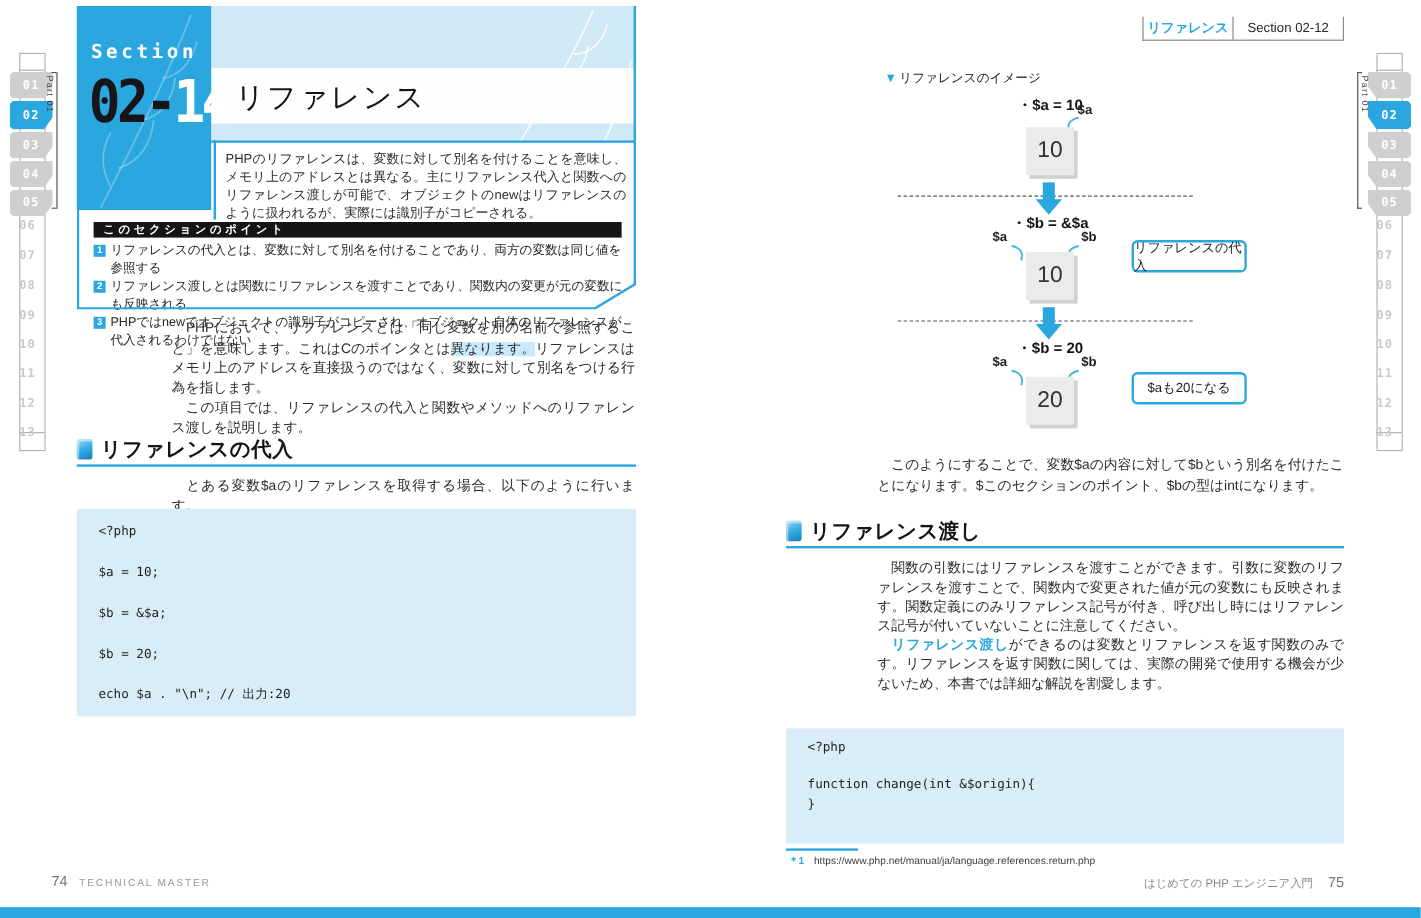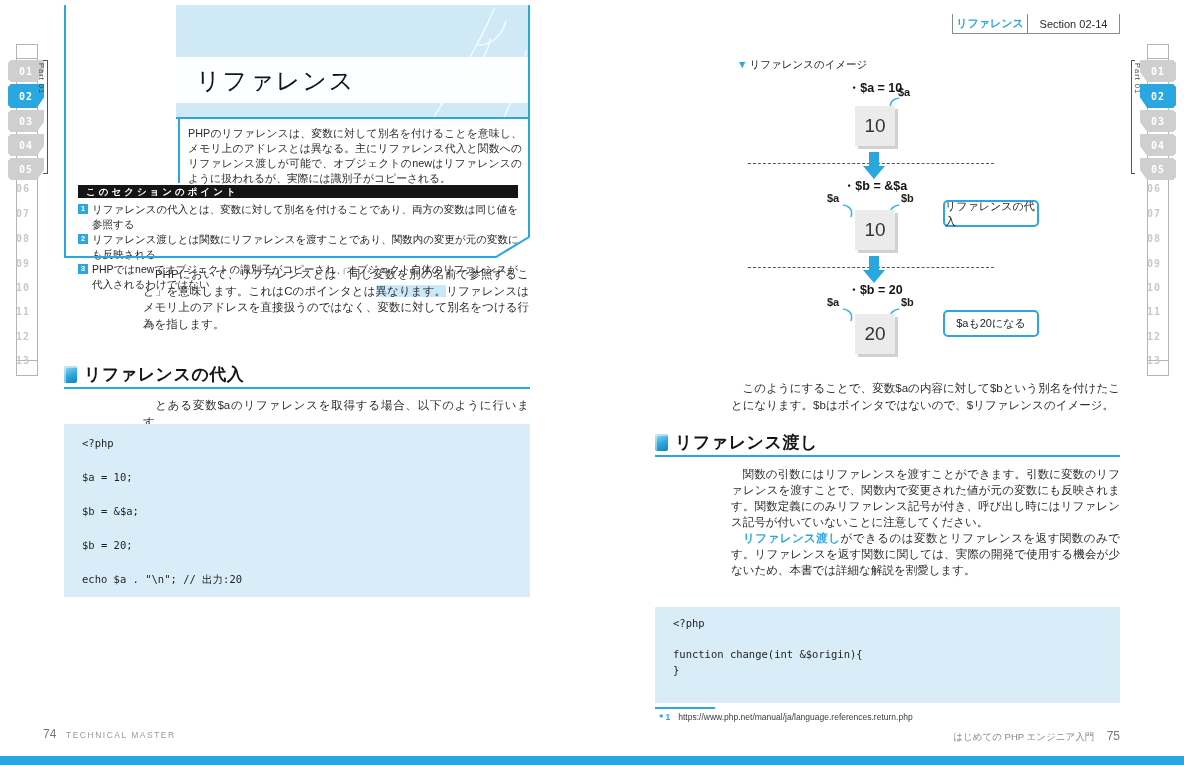--- a/index.html
+++ b/index.html
@@ -158,20 +158,35 @@
     <svg class="abs" style="left:330px;top:0;" width="136" height="114" viewBox="0 0 136 114">
       <g fill="none" stroke="rgba(255,255,255,0.8)" stroke-width="1.5" stroke-linecap="round">
         <path d="M40 112 C60 80 85 40 100 4"></path>
         <path d="M55 88 C70 84 80 70 82 54"></path>
         <path d="M70 64 C84 62 94 50 96 34"></path>
         <path d="M48 100 C40 88 40 76 46 64"></path>
         <path d="M85 40 C98 40 108 30 112 16"></path>
         <path d="M110 112 C120 92 128 70 132 46"></path>
       </g>
     </svg>
+    <div class="abs sq" style="left:0;top:0;width:112px;height:170px;">
+      <svg class="abs" style="left:0;top:0;" width="112" height="170" viewBox="0 0 112 170">
+        <g fill="none" stroke="rgba(255,255,255,0.28)" stroke-width="1.5" stroke-linecap="round">
+          <path d="M20 168 C45 120 75 60 95 8"></path>
+          <path d="M35 135 C52 130 62 115 64 96"></path>
+          <path d="M55 95 C70 92 80 78 82 60"></path>
+          <path d="M28 150 C20 135 20 120 28 106"></path>
+          <path d="M72 60 C86 58 96 46 100 30"></path>
+        </g>
+      </svg>
+      <div class="abs sec-label" style="left:0;top:28px;width:112px;">Section</div>
+      <div class="abs sec-num" style="left:10px;top:52px;">
+        <span class="pre">02-</span><span class="suf">14</span>
+      </div>
+    </div>
     <div class="abs sec-title" style="left:132px;top:60px;">リファレンス</div>
     <div class="abs" style="left:112px;top:112px;width:354px;height:2px;background:#2BA7E0;"></div>
     <div class="abs" style="left:114px;top:112px;width:2px;height:66px;background:#2BA7E0;"></div>
     <div class="abs lead" style="left:124px;top:121px;width:334px;">PHPのリファレンスは、変数に対して別名を付けることを意味し、メモリ上のアドレスとは異なる。主にリファレンス代入と関数へのリファレンス渡しが可能で、オブジェクトのnewはリファレンスのように扱われるが、実際には識別子がコピーされる。</div>
     <div class="abs ptbar" style="left:14px;top:180px;width:440px;height:13px;">このセクションのポイント</div>
     <div class="abs" style="left:14px;top:197px;width:446px;">
       <div class="point">
         <span class="pnum">1</span>
         <span>リファレンスの代入とは、変数に対して別名を付けることであり、両方の変数は同じ値を参照する</span>
       </div>
@@ -186,20 +201,21 @@
     </div>
     <svg class="abs" style="left:0;top:0;" width="466" height="253" viewBox="0 0 466 253">
       <path d="M1,0 L1,252 L432,252 L465,232 L465,0" fill="none" stroke="#2BA7E0" stroke-width="2"></path>
     </svg>
   </div>
 
   <div class="abs para" style="left:143px;top:266px;width:386px;">
     <div>
       <span>　PHPにおいて、リファレンスとは「同じ変数を別の名前で参照すること」を意味します。これはCのポインタとは</span><span class="hl">異なります。</span><span>リファレンスはメモリ上のアドレスを直接扱うのではなく、変数に対して別名をつける行為を指します。</span>
     </div>
+    <div>　この項目では、リファレンスの代入と関数やメソッドへのリファレンス渡しを説明します。</div>
   </div>
 
   <div class="abs hicon" style="left:64px;top:366px;"></div>
   <div class="abs h2t" style="left:84px;top:363px;">リファレンスの代入</div>
   <div class="abs h2line" style="left:64px;top:387px;width:466px;"></div>
   <div class="abs para" style="left:143px;top:397px;width:386px;">　とある変数$aのリファレンスを取得する場合、以下のように行います。</div>
 
   <div class="abs codebox" style="left:64px;top:424px;width:466px;height:173px;padding:11px 18px;">
     <div class="cl">&lt;?php</div>
     <div class="cl"></div>
@@ -214,21 +230,21 @@
 
   <div class="abs fnum" style="left:43px;top:727px;">74</div>
   <div class="abs fser" style="left:66px;top:730px;">TECHNICAL MASTER</div>
 </div>
 
 <div class="abs" style="left:592px;top:0;width:592px;height:765px;">
 
   <div class="abs hdrbox" style="left:360px;top:14px;width:166px;height:19px;">
     <span class="hdr-title" style="flex:0 0 74px;text-align:center;">リファレンス</span>
     <span class="hdr-div"></span>
-    <span style="flex:1;text-align:center;color:#2a2a2a;">Section 02-14</span>
+    <span style="flex:1;text-align:center;color:#2a2a2a;">Section 02-12</span>
   </div>
 
   <div class="abs cap" style="left:145px;top:58px;">
     <span class="mark">▼</span><span>リファレンスのイメージ</span>
   </div>
 
   <div class="abs expr" style="left:183px;top:80px;width:200px;">・$a = 10</div>
   <div class="abs vlabel" style="left:306px;top:86px;">$a</div>
   <svg class="curve" style="left:292px;top:97px;" width="16" height="14" viewBox="0 0 16 14">
       <path d="M15,1 Q4,3 7,13" fill="none" stroke="#45b5e6" stroke-width="1.6"></path>
@@ -260,21 +276,21 @@
   <div class="abs vlabel" style="left:309px;top:296px;">$b</div>
   <svg class="curve" style="left:250px;top:308px;" width="16" height="14" viewBox="0 0 16 14">
       <path d="M1,1 Q12,3 9,13" fill="none" stroke="#45b5e6" stroke-width="1.6"></path>
     </svg>
   <svg class="curve" style="left:292px;top:308px;" width="16" height="14" viewBox="0 0 16 14">
       <path d="M15,1 Q4,3 7,13" fill="none" stroke="#45b5e6" stroke-width="1.6"></path>
     </svg>
   <div class="abs vbox" style="left:263px;top:314px;">20</div>
   <div class="abs notebox" style="left:351px;top:310px;width:96px;height:27px;">$aも20になる</div>
 
-  <div class="abs para" style="left:139px;top:380px;width:389px;">　このようにすることで、変数$aの内容に対して$bという別名を付けたことになります。$bはポインタではないので、$リファレンスのイメージ。</div>
+  <div class="abs para" style="left:139px;top:380px;width:389px;">　このようにすることで、変数$aの内容に対して$bという別名を付けたことになります。$このセクションのポイント、$bの型はintになります。</div>
 
   <div class="abs hicon" style="left:63px;top:434px;"></div>
   <div class="abs h2t" style="left:83px;top:431px;">リファレンス渡し</div>
   <div class="abs h2line" style="left:63px;top:455px;width:465px;"></div>
 
   <div class="abs para" style="left:139px;top:466px;width:389px;line-height:16px;">
     <div>　関数の引数にはリファレンスを渡すことができます。引数に変数のリファレンスを渡すことで、関数内で変更された値が元の変数にも反映されます。関数定義にのみリファレンス記号が付き、呼び出し時にはリファレンス記号が付いていないことに注意してください。</div>
     <div>
       <span>　</span><span class="kw">リファレンス渡し</span><span>ができるのは変数とリファレンスを返す関数のみです。リファレンスを返す関数に関しては、実際の開発で使用する機会が少ないため、本書では詳細な解説を割愛します。</span>
     </div>

